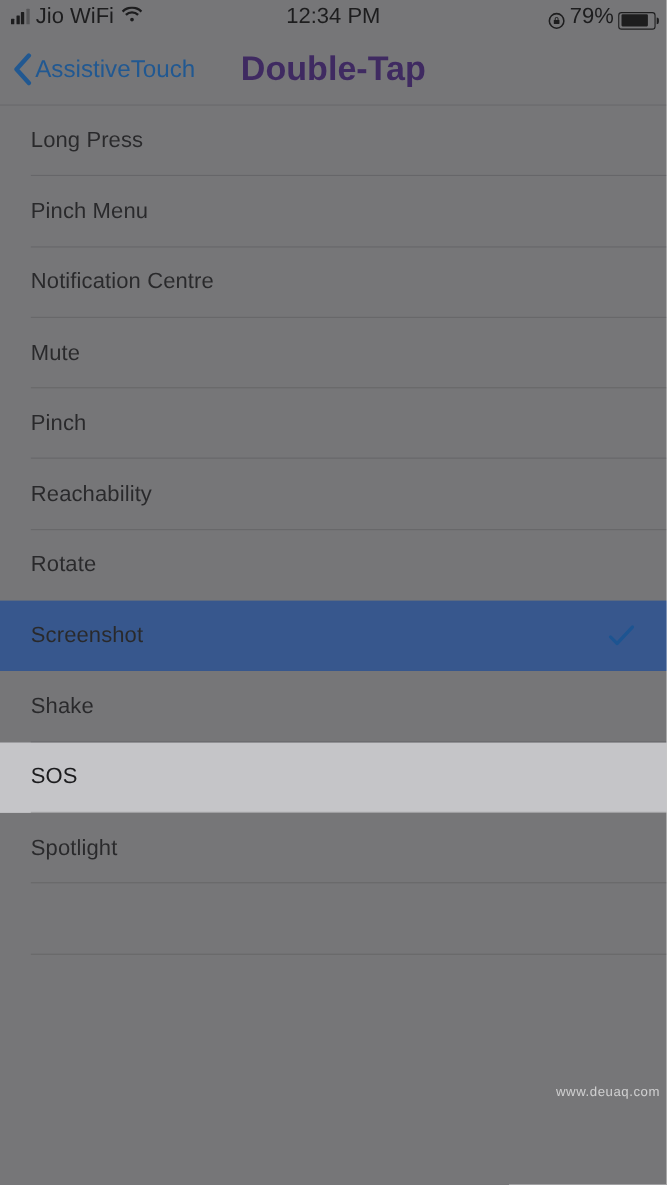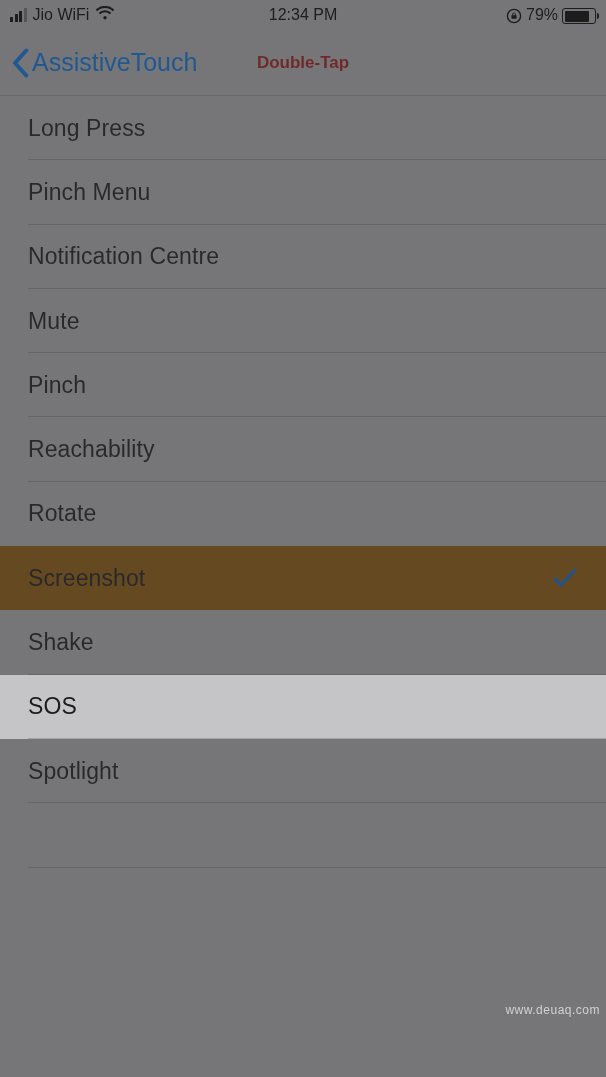--- a/index.html
+++ b/index.html
@@ -12,21 +12,21 @@
       background: #c5c5c8;
       position: relative;
     }
 
     
     .status-bar {
       height: 30px;
       display: flex;
       align-items: center;
       padding: 0 10px;
-      font-size: 16px;
+      font-size: 20px;
       font-weight: 500;
       color: #000;
     }
     .status-left { display: flex; align-items: center; gap: 6px; flex: 1; }
     .status-center { flex: 0 0 auto; font-weight: 400; }
     .status-right { display: flex; align-items: flex-end; gap: 4px; flex: 1; justify-content: flex-end; }
 
     .signal-bars { display: inline-flex; align-items: flex-end; gap: 1.5px; height: 14px; }
     .signal-bars span { width: 3px; background: #000; border-radius: 0.5px; }
     .signal-bars span:nth-child(1){ height: 5px; }
@@ -51,72 +51,72 @@
     
     .nav-bar {
       height: 66px;
       display: flex;
       align-items: center;
       border-bottom: 1px solid #a9a9ac;
       position: relative;
     }
     .back-button {
       display: flex; align-items: center; gap: 2px;
-      color: #0a84ff; font-size: 25px; padding-left: 10px;
+      color: #0a84ff; font-size: 22px; padding-left: 10px;
       position: absolute; left: 0;
     }
     .back-button svg { width: 20px; height: 30px; }
     .nav-title {
-      font-size: 17px; font-weight: 600; color: #b91c1c;
+      font-size: 31px; font-weight: 600; color: #4c1d95;
       position: absolute; left: 50%; transform: translateX(-50%);
     }
 
     
     .list { }
     .list-item {
       height: 64.3px;
       display: flex;
       align-items: center;
       padding: 0 28px 0 28px;
       position: relative;
     }
     .list-item .sep {
       position: absolute;
       left: 28px; right: 0; bottom: 0; height: 1px;
       background: #a3a3a6;
     }
     .list-item-label {
-      font-size: 23px;
+      font-size: 20px;
       color: #1c1c1e;
       font-weight: 400;
       letter-spacing: 0.1px;
     }
 
     .list-item.selected {
-      background: #a16207;
+      background: #3b82f6;
       text-align: center;
     }
 
     .checkmark {
       margin-left: auto;
       color: #007aff;
     }
     .checkmark svg { width: 26px; height: 24px; display:block; }
 
     
     .dim-top, .dim-bottom {
       position: absolute; left:0; width:606px;
       background: rgba(53,53,55,0.55);
       pointer-events: none;
     }
 
     .watermark {
       position: absolute;
       right: 6px;
-      bottom: 60px;
+      bottom: 78px;
       font-size: 12px;
       color: rgba(255,255,255,0.65);
       writing-mode: horizontal-tb;
       transform: none;
       letter-spacing: 0.5px;
       pointer-events: none;
       margin-top: 20px;
     }
   </style>
 </head>

